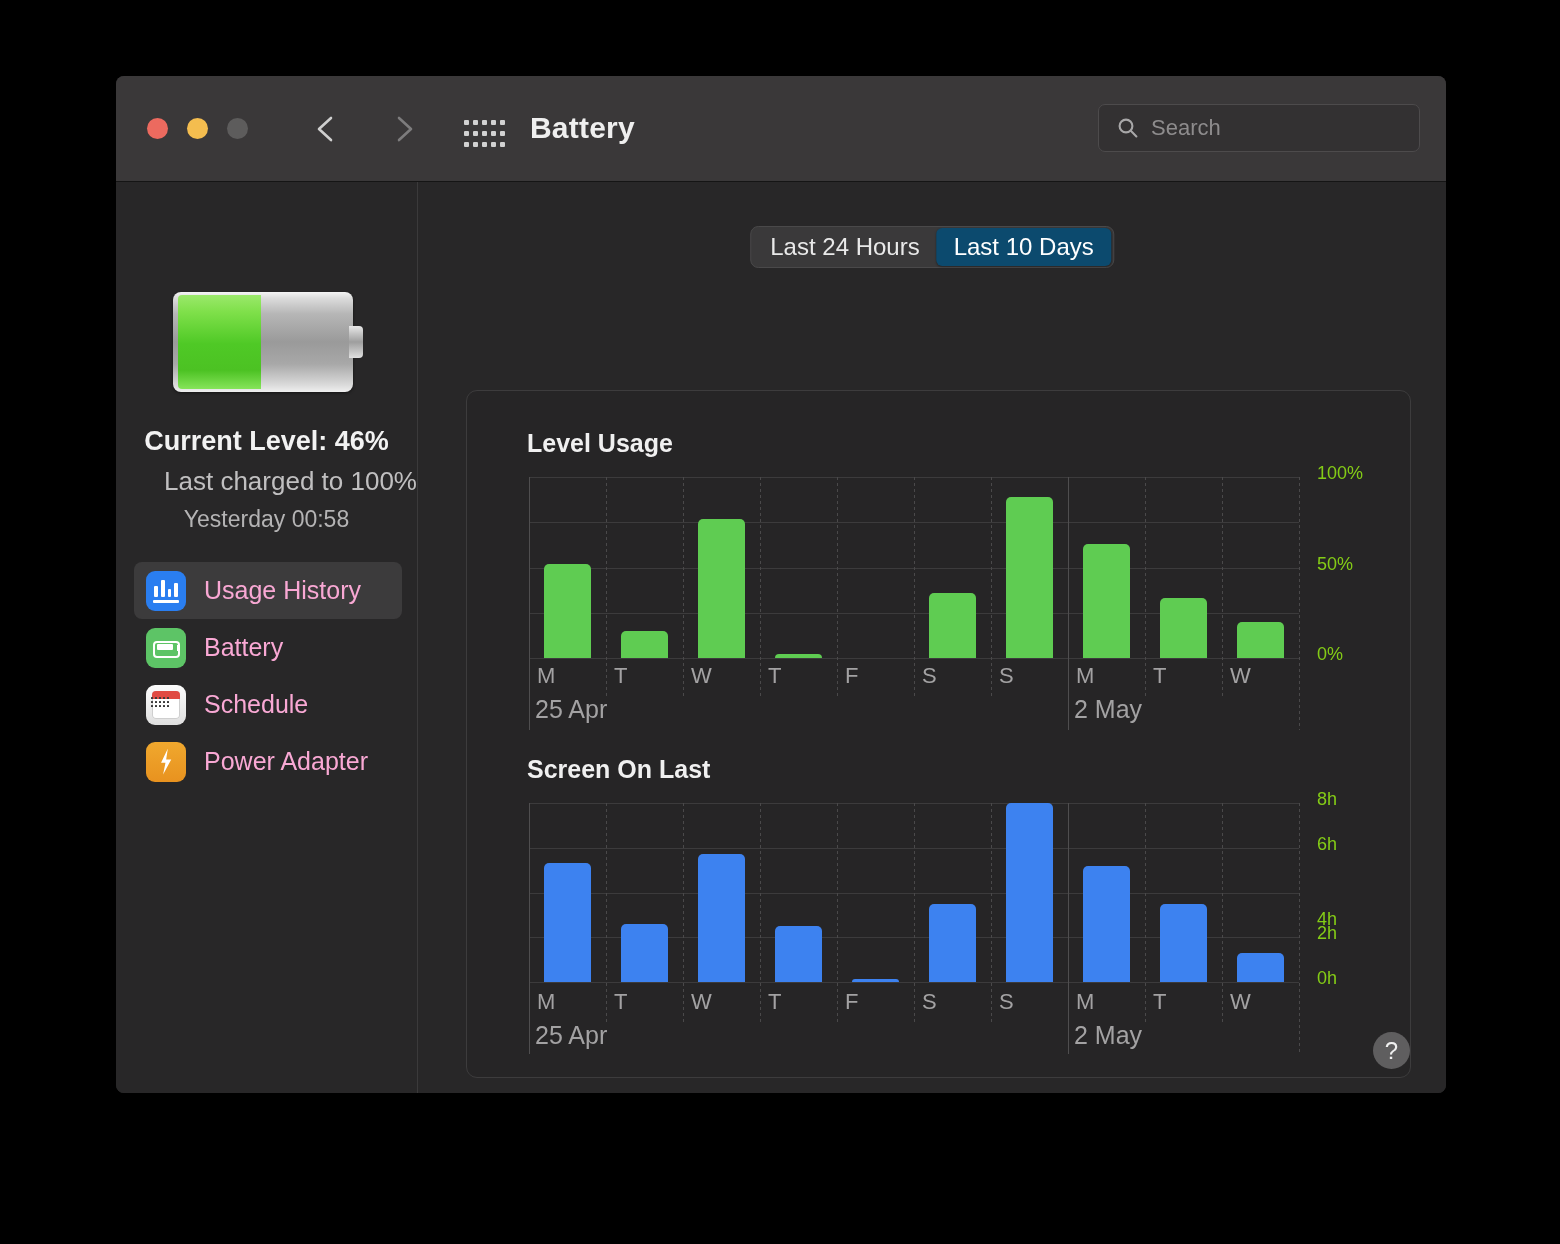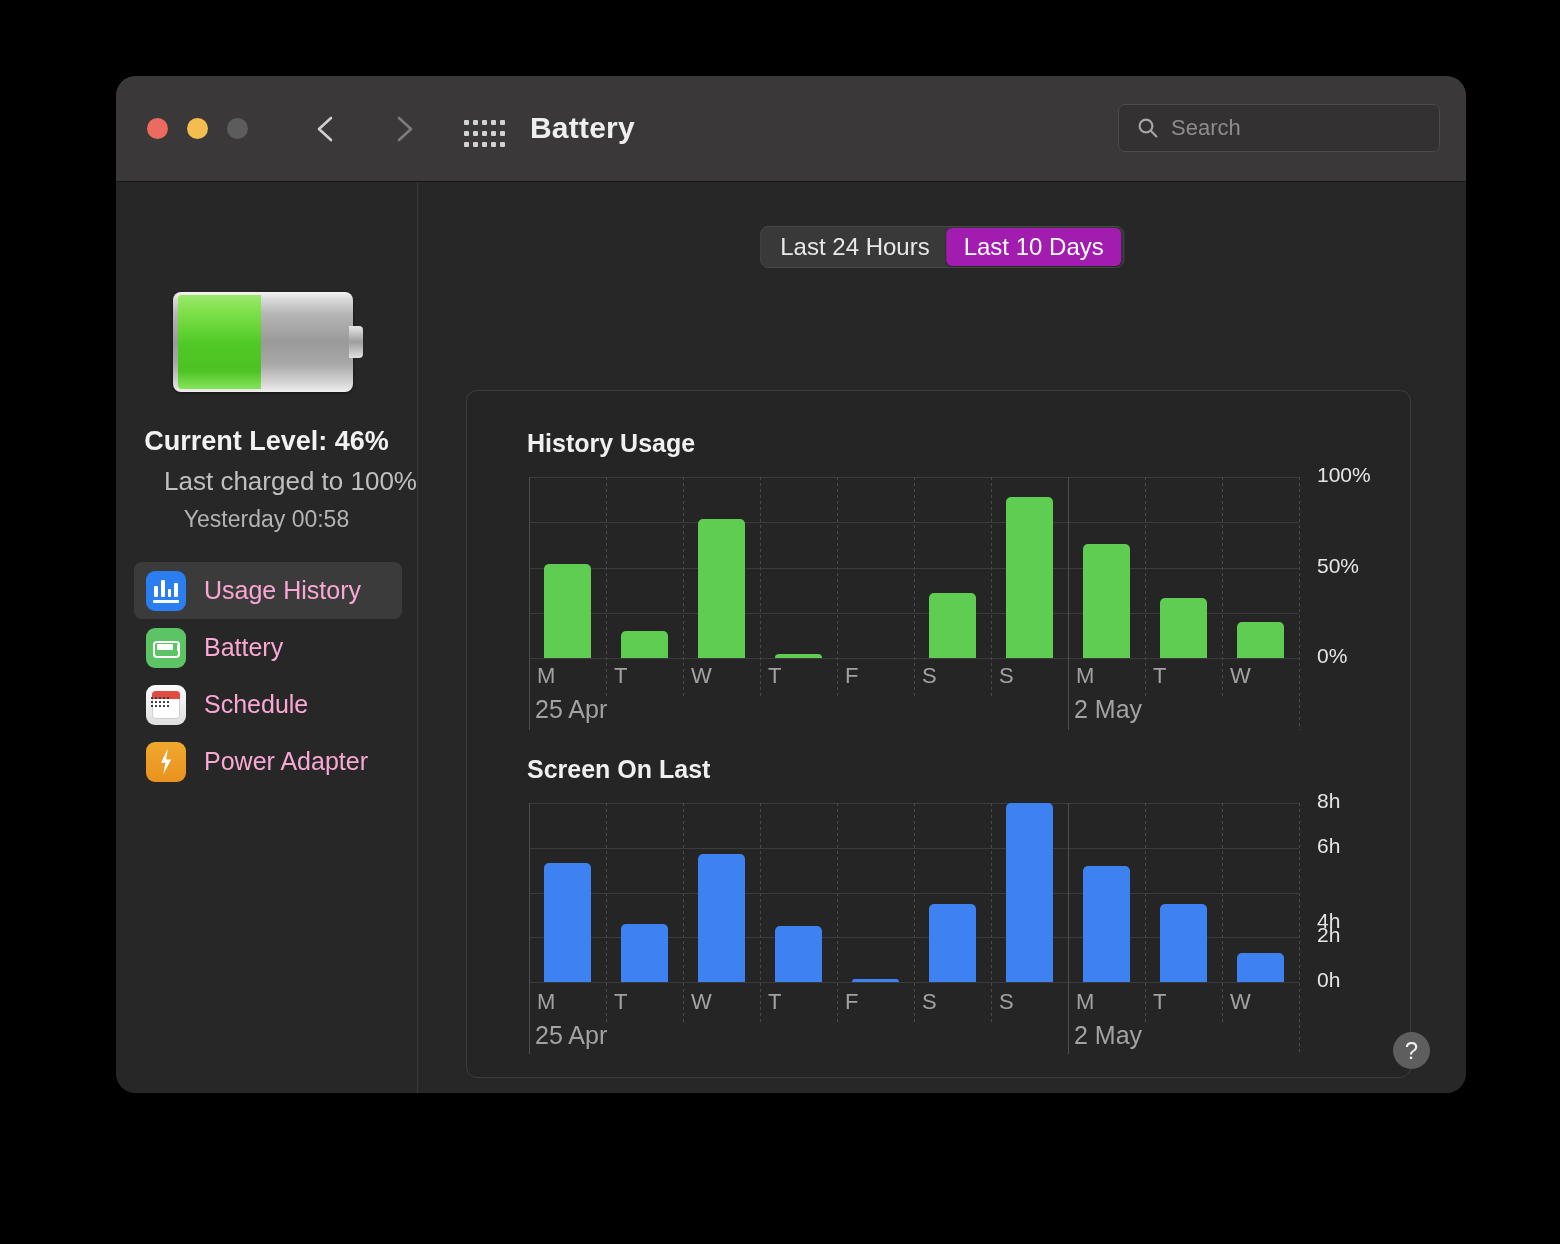--- a/index.html
+++ b/index.html
@@ -9,24 +9,23 @@
     overflow: hidden;
     font-family: "Liberation Sans", sans-serif;
   }
 
   
   .window {
     position: absolute;
     left: 116px; top: 76px;
     width: 1330px; height: 1017px;
     background: #2b2a2b;
-    border-radius: 20px;
+    border-radius: 8px;
     overflow: hidden;
     box-shadow: 0 18px 60px rgba(0,0,0,.75);
-    padding-left: 20px;
   }
 
   
   .toolbar {
     position: absolute; left: 0; top: 0;
     width: 100%; height: 106px;
     background: #3a3839;
     border-bottom: 1px solid #151515;
     box-sizing: border-box;
   }
@@ -199,21 +198,21 @@
     padding: 2px;
     height: 42px; box-sizing: border-box;
   }
   .seg {
     height: 38px; line-height: 38px;
     padding: 0 17px;
     font-size: 24px; color: #e9e9e9;
     border-radius: 6px;
     white-space: nowrap;
   }
-  .seg.active { background: #a21caf; color: #fff; box-shadow: 0 1px 2px rgba(0,0,0,.35); }
+  .seg.active { background: #0c4a6e; color: #fff; box-shadow: 0 1px 2px rgba(0,0,0,.35); }
 
   .panel {
     position: absolute; left: 48px; top: 208px;
     width: 945px; height: 688px;
     background: #262526;
     border: 1px solid #3d3c3d;
     border-radius: 11px;
     box-sizing: border-box;
   }
 
@@ -231,21 +230,21 @@
     background-size: 1px 6px;
   }
   .grid-v.solid { background: #4f4e4f; }
   .bar { position: absolute; bottom: 0; border-radius: 5px 5px 0 0; }
   .bar.green { background: #5fcc52; }
   .bar.blue  { background: #3d82f0; }
   .daylabel {
     position: absolute; font-size: 22px; color: #a3a2a3; text-align: left;
   }
   .weeklabel { position: absolute; font-size: 25px; color: #a3a2a3; }
-  .ylabel { position: absolute; font-size: 21px; color: #e5e5e5; }
+  .ylabel { position: absolute; font-size: 18px; color: #84cc16; }
 
   .help-btn {
     position: absolute; right: 36px; bottom: 24px;
     width: 37px; height: 37px; border-radius: 50%;
     background: #5f5e5f;
     color: #f0f0f0; font-size: 24px;
     display: flex; align-items: center; justify-content: center;
   }
 </style>
 </head>
@@ -375,21 +374,21 @@
     </div>
 
     <div class="main">
 
       <div class="segmented">
         <div class="seg">Last 24 Hours</div>
         <div class="seg active">Last 10 Days</div>
       </div>
 
       <div class="panel">
-        <div class="chart-title" style="top:38px">History Usage</div>
+        <div class="chart-title" style="top:38px">Level Usage</div>
         <div class="chart" id="chart0" style="left: 62px; top: 86px; width: 770px; height: 181px;">
             <div class="grid-h" style="top: 181px;"></div>
             <div class="grid-h" style="top: 135.75px;"></div>
             <div class="grid-h" style="top: 90.5px;"></div>
             <div class="grid-h" style="top: 45.25px;"></div>
             <div class="grid-h" style="top: 0px;"></div>
             <div class="grid-v dotted" style="left: 77px; height: 221px;"></div>
             <div class="grid-v dotted" style="left: 154px; height: 221px;"></div>
             <div class="grid-v dotted" style="left: 231px; height: 221px;"></div>
             <div class="grid-v dotted" style="left: 308px; height: 221px;"></div>

